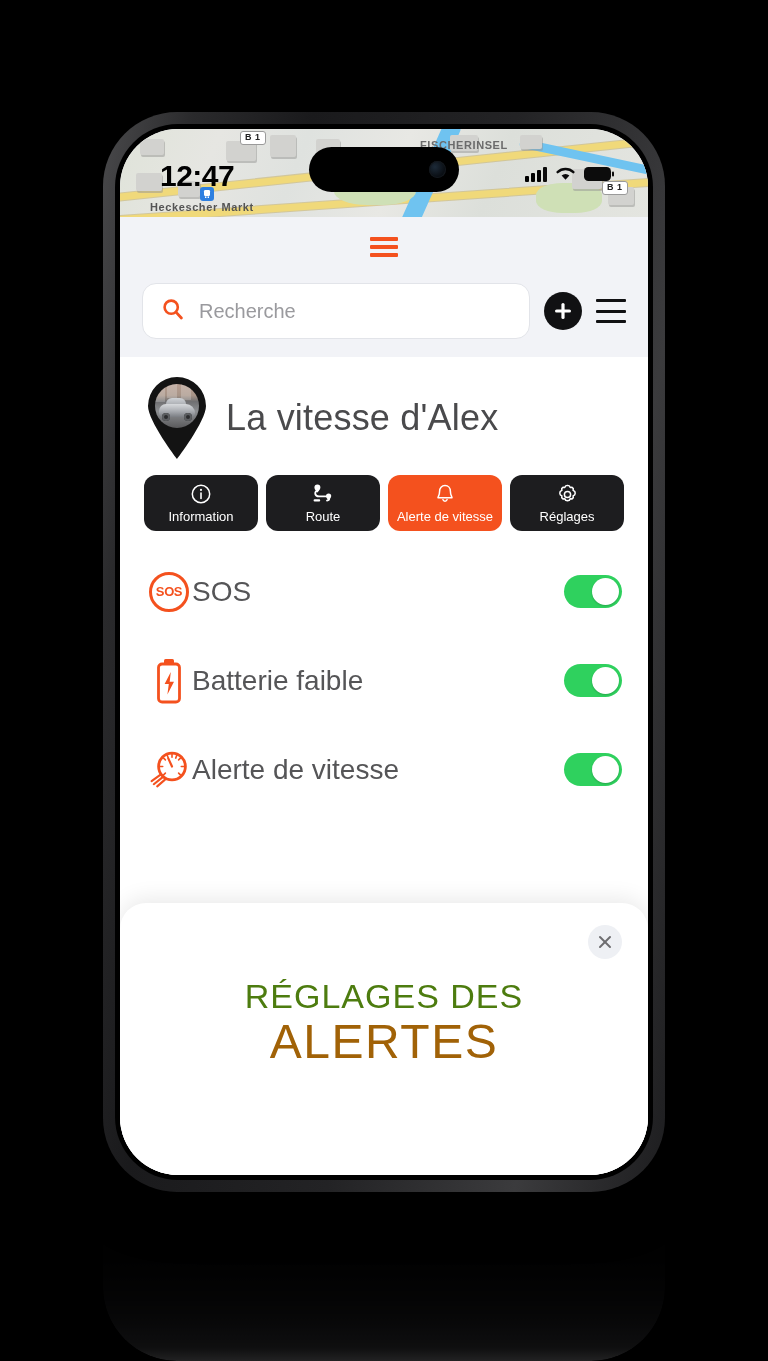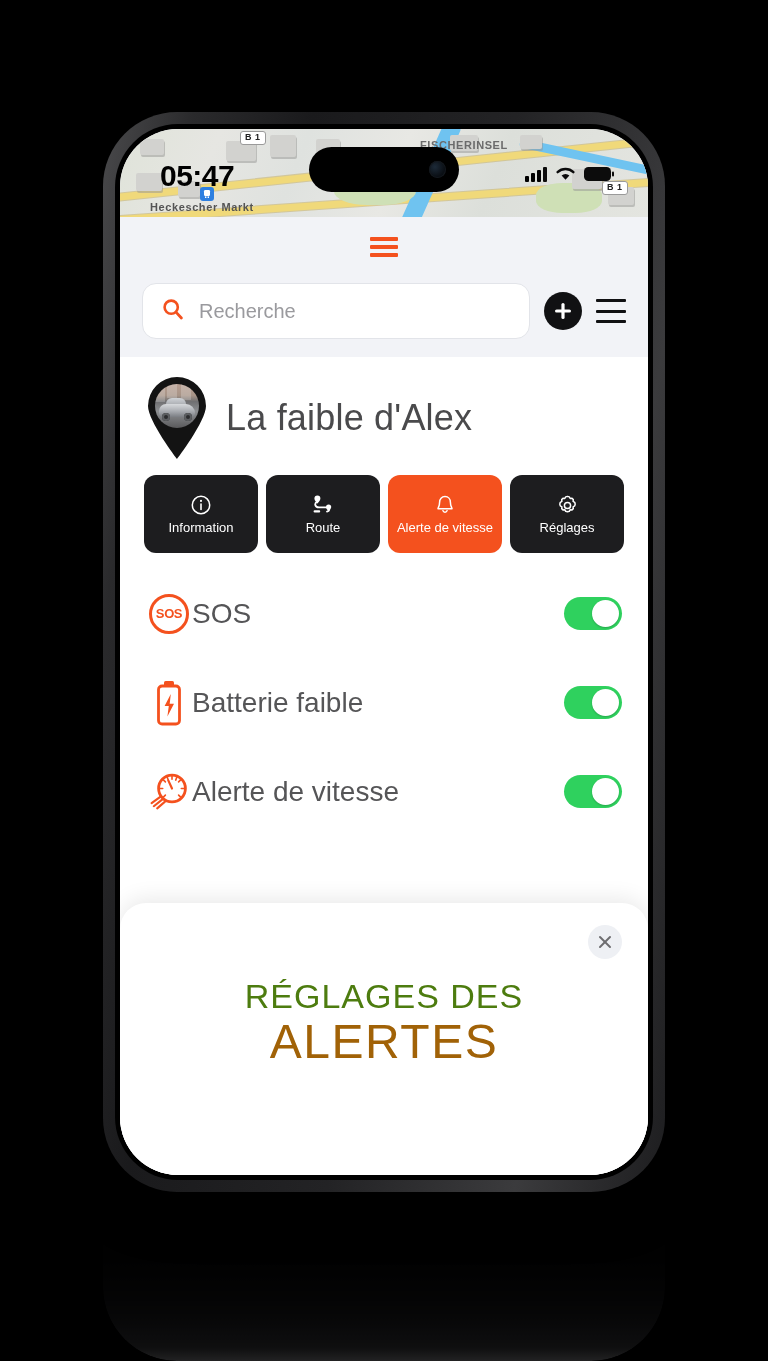--- a/index.html
+++ b/index.html
@@ -185,21 +185,21 @@
     background: rgba(255,255,255,.22);
   }
 
   #vehicle-name { font-size: 36px; color: #4a4a4c; font-weight: 300; letter-spacing: .2px; }
 
   
   #actions {
     display: flex; gap: 8px; padding: 8px 24px 16px 24px;
   }
   .action-btn {
-    flex: 1; height: 78px; border-radius: 12px; background: #1d1d1f;
+    flex: 1; height: 56px; border-radius: 12px; background: #1d1d1f;
     display: flex; flex-direction: column; align-items: center; justify-content: center;
     gap: 3px; cursor: pointer; overflow: hidden;
   }
   .action-btn.is-active { background: #f4511e; }
   .action-btn .a-label { color: #fff; font-size: 13px; white-space: nowrap; }
   .action-btn .a-icon { height: 24px; display: flex; align-items: center; justify-content: center; }
 
   
   #alerts { padding: 0 26px; }
   .alert-row {
@@ -283,21 +283,21 @@
           <div class="map-transit" style="left:80px; top:58px;">
             <svg width="10" height="10" viewBox="0 0 10 10">
                 <rect x="2" y="1" width="6" height="6" rx="1.2" fill="#fff"></rect>
                 <rect x="3" y="7.4" width="1.4" height="1.6" fill="#fff"></rect>
                 <rect x="5.6" y="7.4" width="1.4" height="1.6" fill="#fff"></rect>
               </svg>
           </div>
         </div>
 
         <div id="statusbar">
-          <div id="clock">05:47</div>
+          <div id="clock">12:47</div>
           <div id="status-right">
             <span>
               <svg width="22" height="16" viewBox="0 0 22 16">
                 <rect x="0" y="10" width="4" height="6" rx="1" fill="#000"></rect>
                 <rect x="6" y="7" width="4" height="9" rx="1" fill="#000"></rect>
                 <rect x="12" y="4" width="4" height="12" rx="1" fill="#000"></rect>
                 <rect x="18" y="1" width="4" height="15" rx="1" fill="#0c0c0c"></rect>
               </svg>
             </span>
             <span>
@@ -358,21 +358,21 @@
               <div id="pin-photo">
                 <span class="bld" style="left:0px;"></span>
                 <span class="bld" style="left:12px; height:14px;"></span>
                 <span class="bld" style="left:26px; height:16px;"></span>
                 <span class="car-roof"></span>
                 <span class="car-body"></span>
                 <span class="car-w1"></span>
                 <span class="car-w2"></span>
               </div>
             </div>
-            <div id="vehicle-name">La faible d'Alex</div>
+            <div id="vehicle-name">La vitesse d'Alex</div>
           </div>
 
           <div id="actions">
 
             <div class="action-btn">
               <span class="a-icon">
                 <svg width="22" height="22" viewBox="0 0 22 22">
                   <circle cx="11" cy="11" r="8.7" stroke="#fff" stroke-width="1.5" fill="none"></circle>
                   <circle cx="11" cy="6.9" r="1.05" fill="#fff"></circle>
                   <rect x="10.2" y="9.2" width="1.6" height="7" rx=".8" fill="#fff"></rect>

